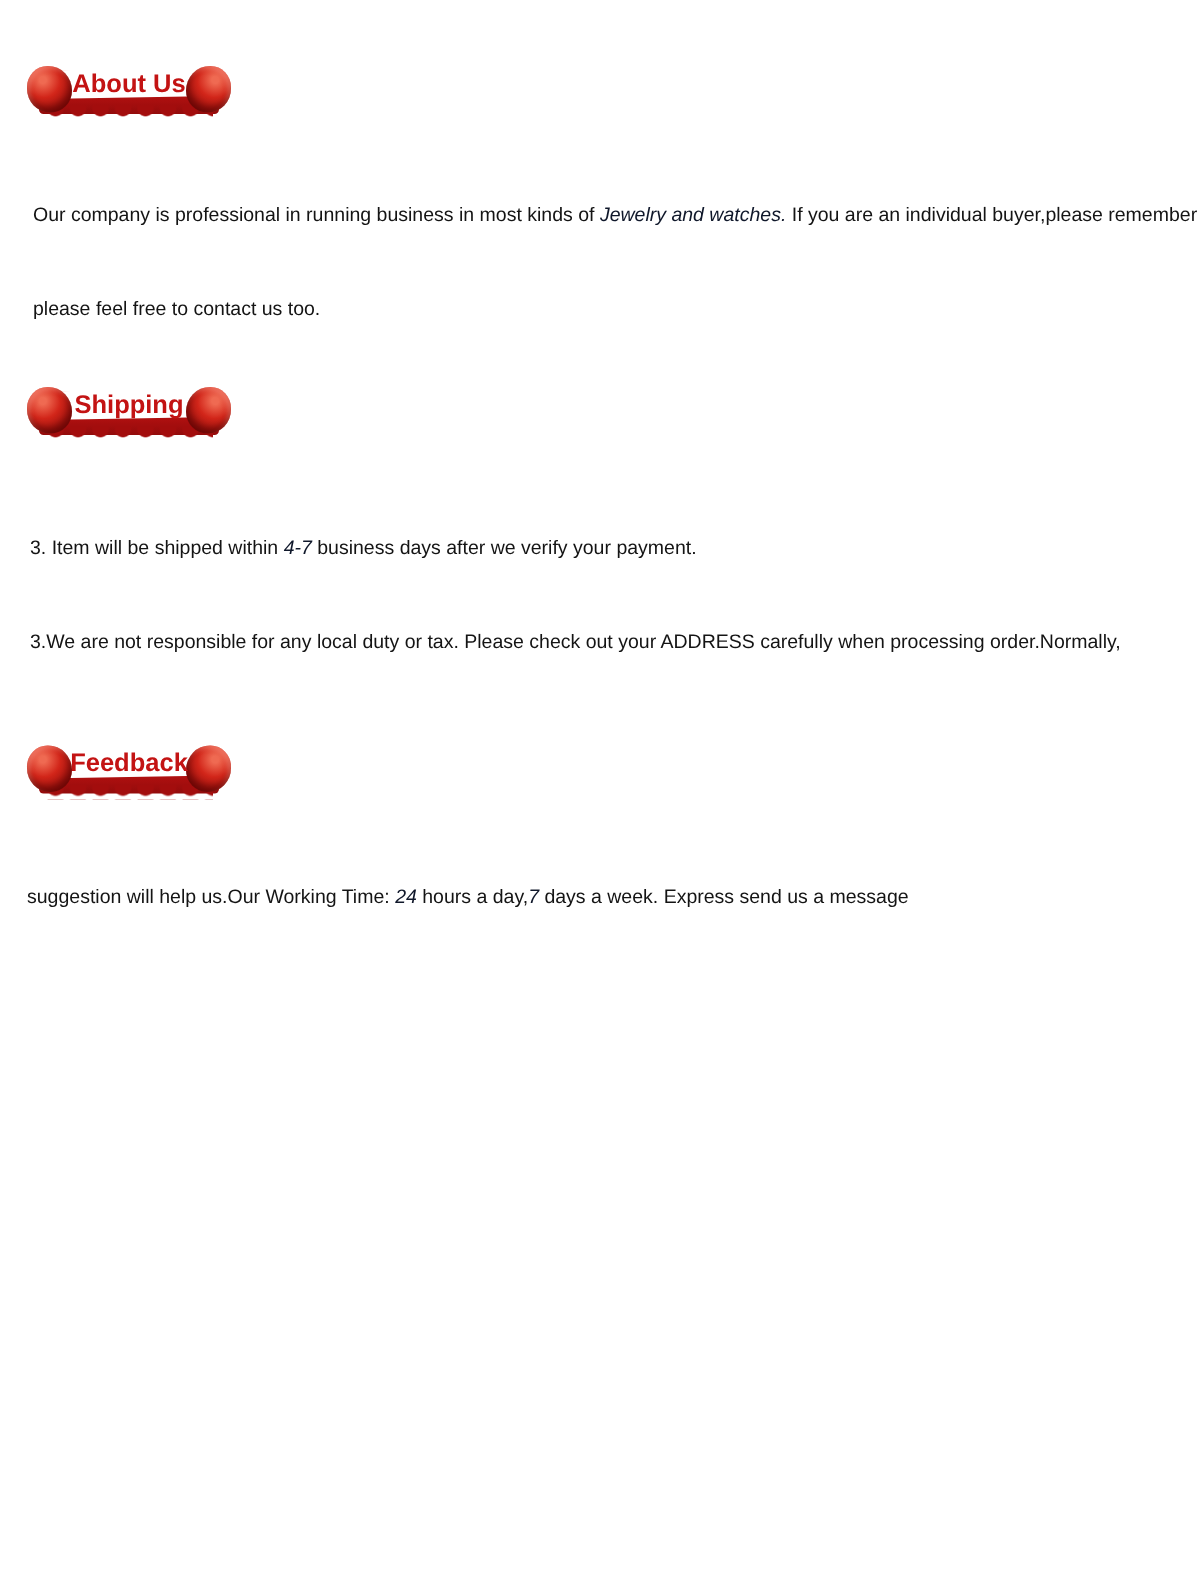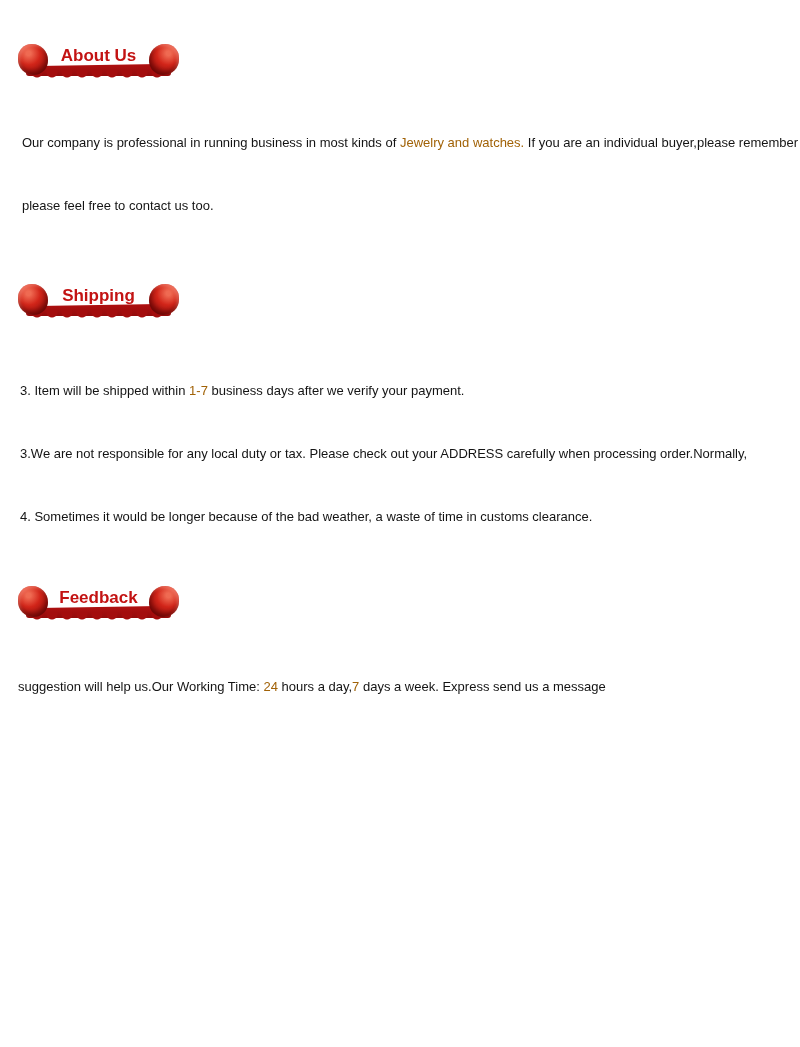--- a/index.html
+++ b/index.html
@@ -1,21 +1,21 @@
 <!DOCTYPE html>
 <html><head>
 <meta charset="utf-8">
 <style>
   html,body{margin:0;padding:0;background:#ffffff;}
   body{
     width:800px;height:1047px;position:relative;overflow:hidden;
     font-family:"Liberation Sans",sans-serif;color:#111;
   }
   
-  .ribbon{position:relative;width:157px;height:30px;margin-left:20px;}
+  .ribbon{position:relative;width:132px;height:30px;margin-left:20px;}
   .ribbon .base{
     position:absolute;left:6px;right:6px;top:3px;bottom:-2px;
     background:linear-gradient(180deg,#d8281c,#b01010 60%,#930b0b);
     border-radius:3px;
   }
   .ribbon .scallops{
     position:absolute;left:10px;right:10px;bottom:-6px;height:10px;
     background:radial-gradient(circle at 7px 2px,#a30d0d 5px,rgba(0,0,0,0) 6px);
     background-size:15px 10px;background-repeat:repeat-x;
   }
@@ -30,24 +30,24 @@
     box-shadow:inset -2px -4px 5px rgba(70,0,0,.55), inset 2px 2px 3px rgba(255,160,140,.5);
   }
   .ribbon .curl.left{left:-2px;}
   .ribbon .curl.right{right:-2px;transform:scaleX(-1);}
   .ribbon .ribbon-label{
     position:absolute;left:0;right:0;top:2px;z-index:3;text-align:center;
     color:#c31313;font-weight:bold;font-size:17px;line-height:19px;
   }
   
   .para{margin-left:20px;font-size:13px;line-height:21px;color:#141414;white-space:pre;}
-  .para .hl{color:#a16207;}
+  .para .hl{color:#0f172a;font-style:italic;}
   .m-about  {margin-top:44px;}
   .p-about  {margin-top:16px;margin-left:22px;}
-  .m-ship   {margin-top:26px;text-decoration:underline;}
+  .m-ship   {text-decoration:underline;}
   .p-ship   {margin-top:24px;}
   .m-feed   {margin-top:17px;}
   .p-feed   {margin-top:18px;margin-left:18px;}
 </style>
 </head>
 <body>
 
 <div>
 
   <div class="ribbon m-about">
@@ -65,23 +65,22 @@
 
   <div class="ribbon m-ship">
     <span class="base"></span>
     <span class="scallops"></span>
     <span class="band"></span>
     <span class="curl left"></span>
     <span class="curl right"></span>
     <span class="ribbon-label">Shipping</span>
   </div>
   <div class="para p-ship">
-    <div><span>3. Item will be shipped within </span><span class="hl">1-7</span><span> business days after we verify your payment.</span></div>
+    <div><span>3. Item will be shipped within </span><span class="hl">4-7</span><span> business days after we verify your payment.</span></div>
     <div><span>3.We are not responsible for any local duty or tax. Please check out your ADDRESS carefully when processing order.Normally,</span></div>
-    <div><span>4. Sometimes it would be longer because of the bad weather, a waste of time in customs clearance.</span></div>
   </div>
 
   <div class="ribbon m-feed">
     <span class="base"></span>
     <span class="scallops"></span>
     <span class="band"></span>
     <span class="curl left"></span>
     <span class="curl right"></span>
     <span class="ribbon-label">Feedback</span>
   </div>

